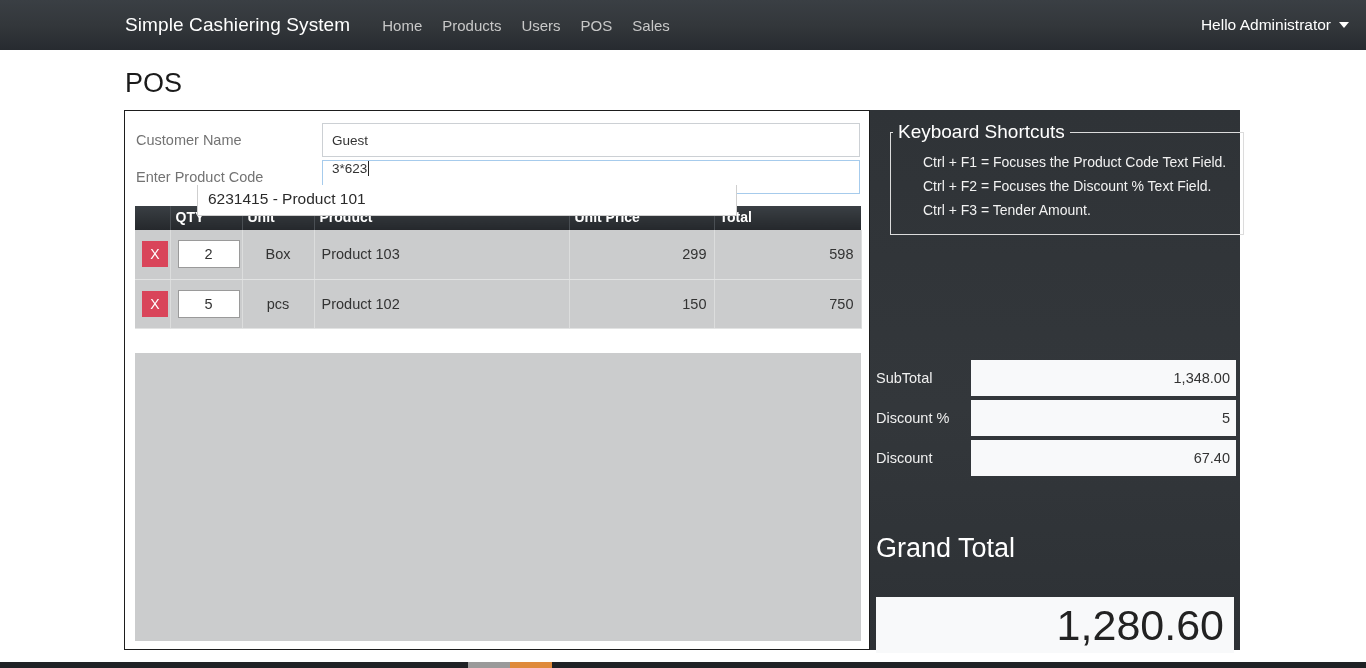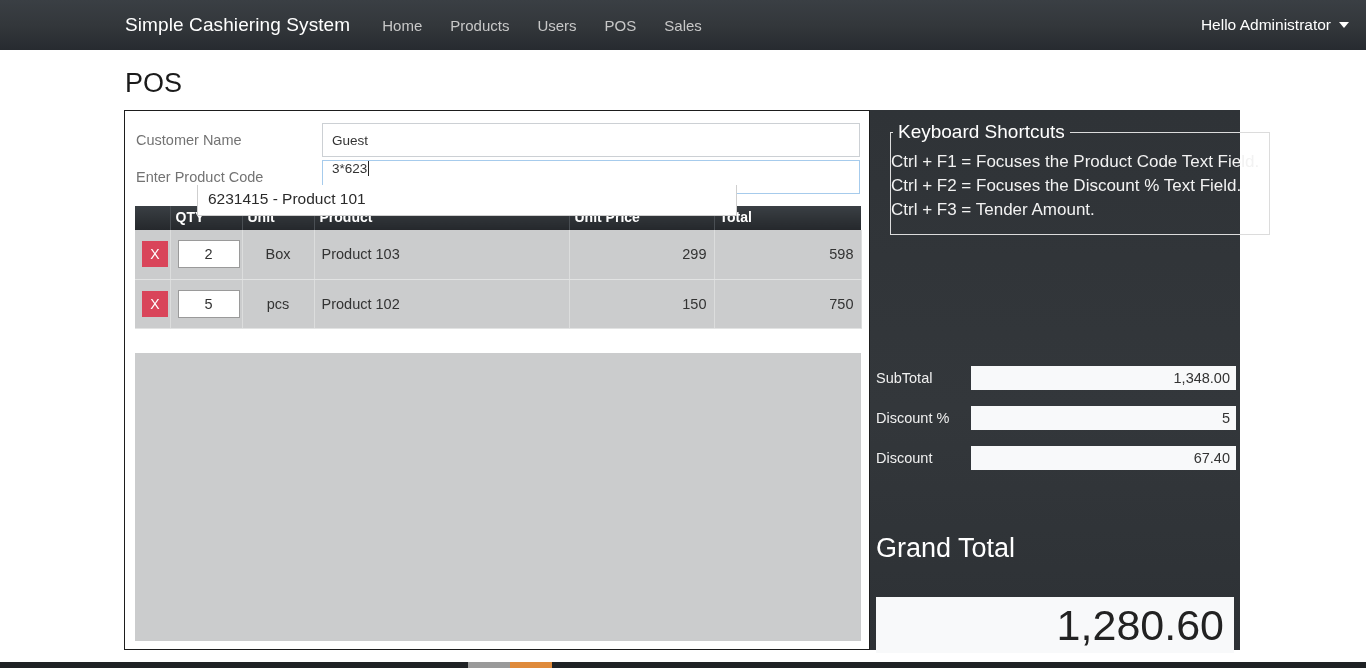--- a/index.html
+++ b/index.html
@@ -25,21 +25,21 @@
     color: #ffffff;
     font-size: 19px;
     font-weight: 400;
     letter-spacing: 0.1px;
     white-space: nowrap;
   }
   .nav-links {
     display: flex;
     align-items: center;
     margin-left: 22px;
-    gap: 8px;
+    gap: 0px;
   }
   .nav-link {
     color: #c8c8c8;
     font-size: 15px;
     padding: 0 10px;
     white-space: nowrap;
     cursor: pointer;
   }
   .nav-right {
     position: absolute;
@@ -235,42 +235,43 @@
     padding: 7px 10px 12px 0;
     border: 1px solid #dcdcdc;
   }
   fieldset.shortcuts legend {
     font-size: 19px;
     color: #ffffff;
     padding: 0 5px;
     margin-left: 2px;
   }
   .sc-line {
-    font-size: 17px;
+    font-size: 14px;
     color: #f2f2f2;
     line-height: 24px;
     white-space: nowrap;
+    margin-left: 32px;
   }
 
   .total-row {
     position: absolute;
     left: 6px;
     width: 360px;
     height: 24px;
     display: flex;
     align-items: center;
   }
   .total-label {
     width: 96px;
     font-size: 14.5px;
     color: #f0f0f0;
     white-space: nowrap;
   }
   .total-field {
-    width: 268px; height: 24px;
+    width: 268px; height: 36px;
     background: #f8f9fa;
     border: none;
     text-align: right;
     padding: 0 6px;
     font-family: "Liberation Sans", sans-serif;
     font-size: 14.5px;
     color: #333;
     outline: none;
   }
   .r-subtotal { top: 256px; }

